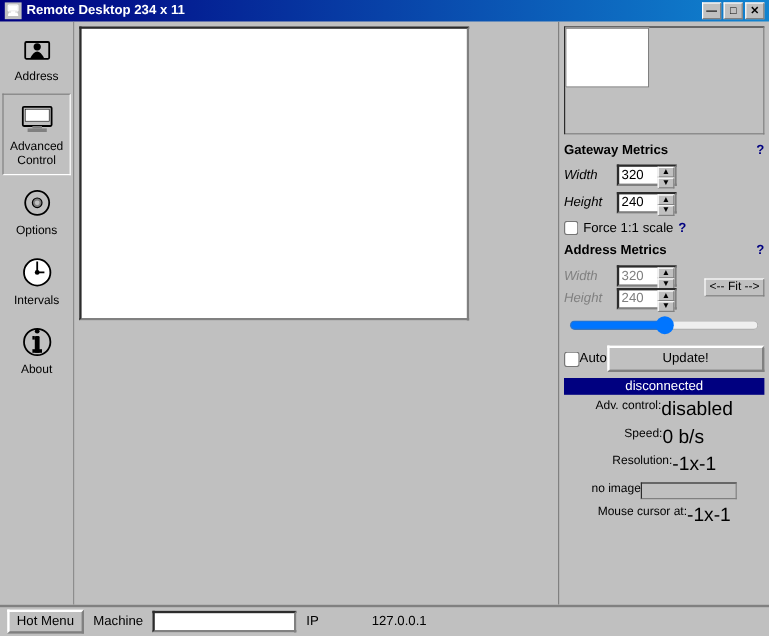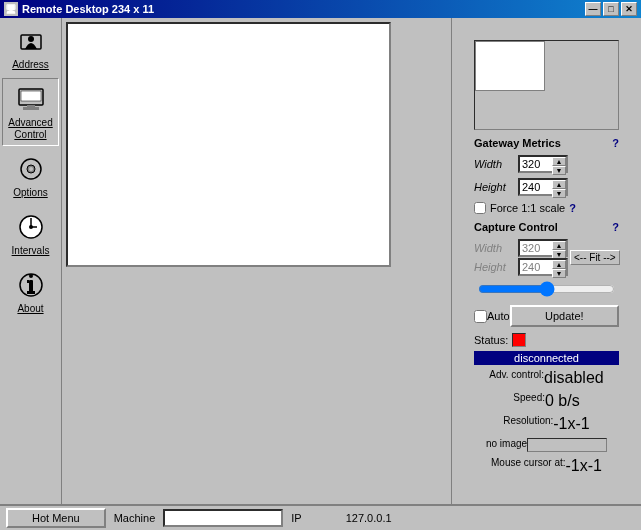--- a/index.html
+++ b/index.html
@@ -81,21 +81,20 @@
     .sidebar-item {
       display: flex;
       flex-direction: column;
       align-items: center;
       padding: 4px 2px;
       cursor: pointer;
       border: 1px solid transparent;
       font-size: 10px;
       text-align: center;
       line-height: 1.2;
-      text-decoration: underline;
     }
     .sidebar-item.active {
       border-color: #808080 #fff #fff #808080;
       background: #c0c0c0;
     }
     .sidebar-icon {
       width: 32px;
       height: 32px;
       display: flex;
       align-items: center;
@@ -113,24 +112,24 @@
     }
     .remote-canvas {
       background: white;
       border: 2px inset #808080;
       width: 325px;
       height: 245px;
     }
 
     
     .right-panel {
-      width: 190px;
+      width: 176px;
       background: #c0c0c0;
       border-left: 1px solid #808080;
-      padding: 22px;
+      padding: 4px;
       display: flex;
       flex-direction: column;
       gap: 3px;
     }
 
     
     .preview-box {
       width: 100%;
       height: 90px;
       background: #c0c0c0;
@@ -292,21 +291,21 @@
       height: 26px;
       background: #c0c0c0;
       border-top: 2px solid #808080;
       display: flex;
       align-items: center;
       padding: 2px 6px;
       gap: 8px;
     }
     .hot-menu-btn {
       height: 20px;
-      padding: 0 24px;
+      padding: 0 6px;
       background: #c0c0c0;
       border: 2px solid;
       border-color: #fff #808080 #808080 #fff;
       font-size: 11px;
       cursor: pointer;
     }
     .machine-label {
       font-size: 11px;
     }
     .machine-input {
@@ -473,21 +472,21 @@
         </div>
       </div>
 
       <div class="checkbox-row">
         <input type="checkbox" style="">
         <span>Force 1:1 scale</span>
         <span class="help-q">?</span>
       </div>
 
       <div class="section-header-row">
-        <span class="section-label">Capture Control</span>
+        <span class="section-label">Address Metrics</span>
         <span class="help-q">?</span>
       </div>
 
       <div style="display:flex; align-items:center; gap:2px;">
         <div style="flex:1;">
           <div class="form-row">
             <span class="form-label grayed">Width</span>
             <div class="spinbox spinbox-gray" style="position:relative;">
               <input type="text" value="320" style="color: rgb(128, 128, 128);">
               <div class="spin-arrows">
@@ -515,24 +514,20 @@
           <input type="range" min="0" max="100" value="50" style="width: 100%; height: 14px;">
         </div>
       </div>
 
       <div class="auto-update-row">
         <input type="checkbox" style="">
         <span>Auto</span>
         <button class="update-btn">Update!</button>
       </div>
 
-      <div class="status-row">
-        <span>Status:</span>
-        <div class="status-light"></div>
-      </div>
       <div class="status-bar">disconnected</div>
 
       <div class="info-row">
         <span>Adv. control:</span>
         <span class="info-value">disabled</span>
       </div>
       <div class="info-row">
         <span>Speed:</span>
         <span class="info-value">0 b/s</span>
       </div>

